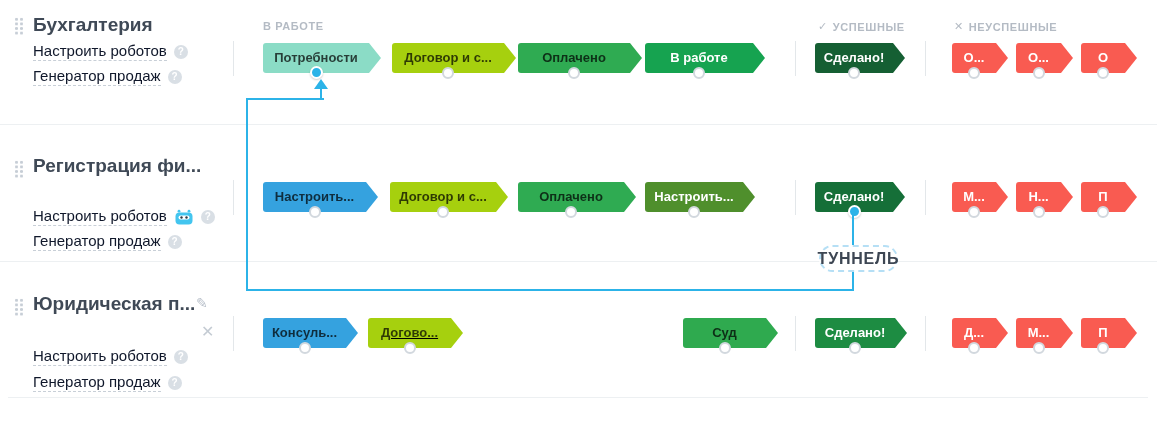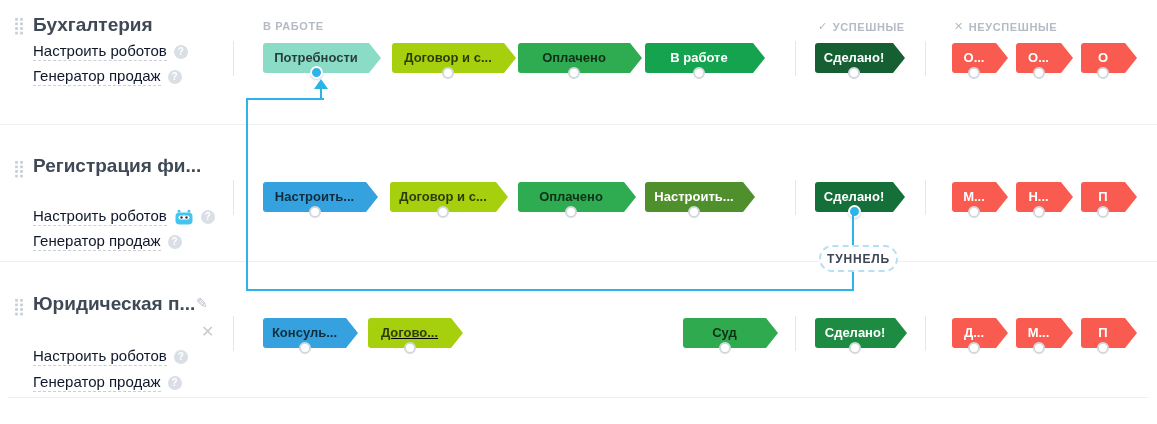--- a/index.html
+++ b/index.html
@@ -50,21 +50,21 @@
                  box-shadow:0 1px 2px rgba(0,0,0,.2); width:13px; height:13px; }
 
   .vdiv { position:absolute; width:1px; height:35px; background:#e3e7ea; }
 
   .tline { position:absolute; background:#2cb3e8; z-index:4; }
   .tarrow { position:absolute; width:0; height:0; border-left:7px solid rgba(0,0,0,0);
             border-right:7px solid rgba(0,0,0,0); border-bottom:10px solid #2cb3e8; z-index:4; }
   .tpill { position:absolute; left:819px; top:245px; width:79px; height:27px; background:#fff;
            border:2px dashed #b5dff5; border-radius:14px; z-index:5; cursor:pointer;
            display:flex; align-items:center; justify-content:center;
-           font-size:12px; font-weight:700; letter-spacing:.8px; color:#3d4653; }
+           font-size:16px; font-weight:700; letter-spacing:.8px; color:#3d4653; }
 </style>
 </head>
 <body>
 
 <div id="canvas">
 
   <div class="sech" style="left:263px">
     <span>В РАБОТЕ</span>
   </div>
   <div class="sech" style="left:818px">

